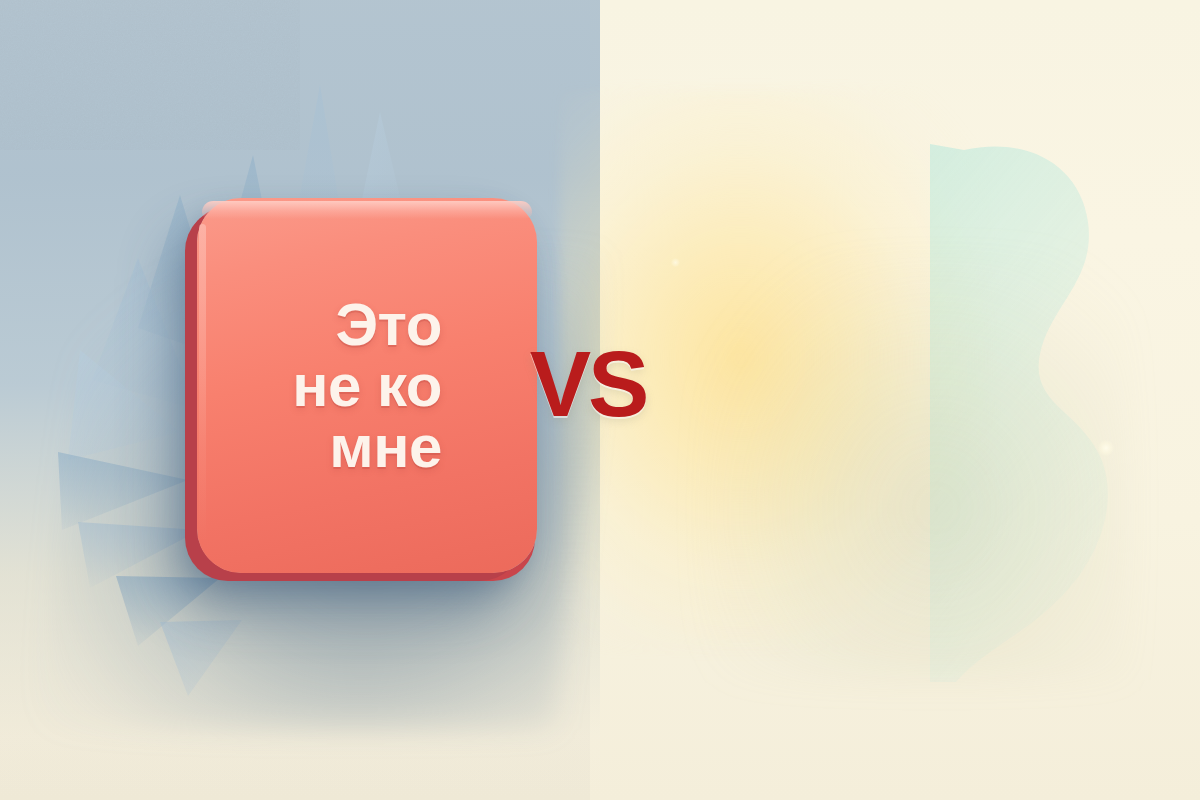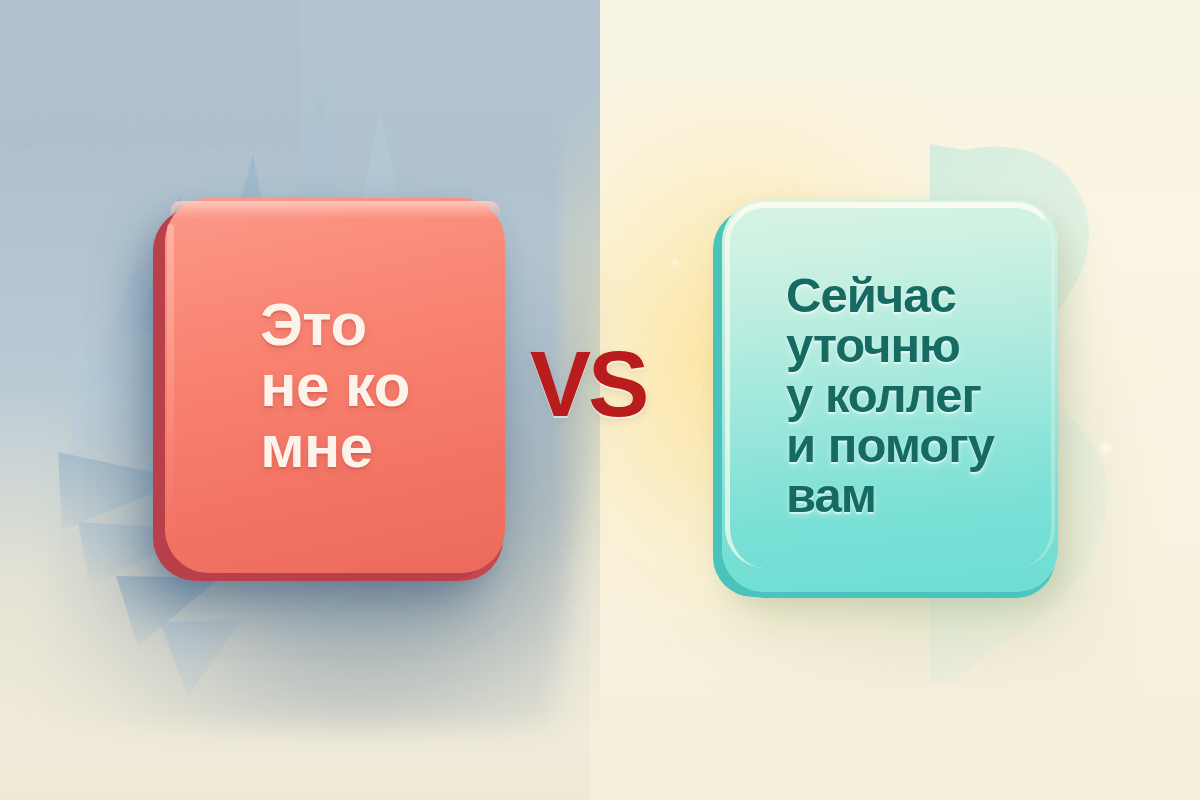--- a/index.html
+++ b/index.html
@@ -134,22 +134,23 @@
     mix-blend-mode: multiply;
     pointer-events: none;
   }
 
   
   .card {
     position: absolute;
     display: flex;
     align-items: center;
     justify-content: center;
-    text-align: left;
+    text-align: right;
     box-sizing: border-box;
+    margin-left: 32px;
   }
 
   
   #card-left {
     left: 165px;
     top: 198px;
     width: 340px;
     height: 375px;
     border-radius: 44px;
     background: linear-gradient(168deg,
@@ -331,27 +332,20 @@
   <div class="speck" id="speck-2"></div>
 
   <div class="card" id="card-left">
     <div class="card-text" id="text-left">Это
 не ко
 мне</div>
   </div>
 
   <div id="vs-label">VS</div>
 
-  <div class="card" id="card-right">
-    <div class="card-text" id="text-right">Сейчас
-уточню
-у коллег
-и помогу
-вам</div>
-  </div>
 
   <svg id="grain">
     <filter id="noiseF">
       <feTurbulence type="fractalNoise" baseFrequency="0.85" numOctaves="3" stitchTiles="stitch"></feTurbulence>
       <feColorMatrix type="saturate" values="0"></feColorMatrix>
       <feComponentTransfer>
           <feFuncA type="linear" slope="0.45"></feFuncA>
         </feComponentTransfer>
     </filter>
     <rect width="100%" height="100%" filter="url(#noiseF)" opacity="0.5"></rect>

